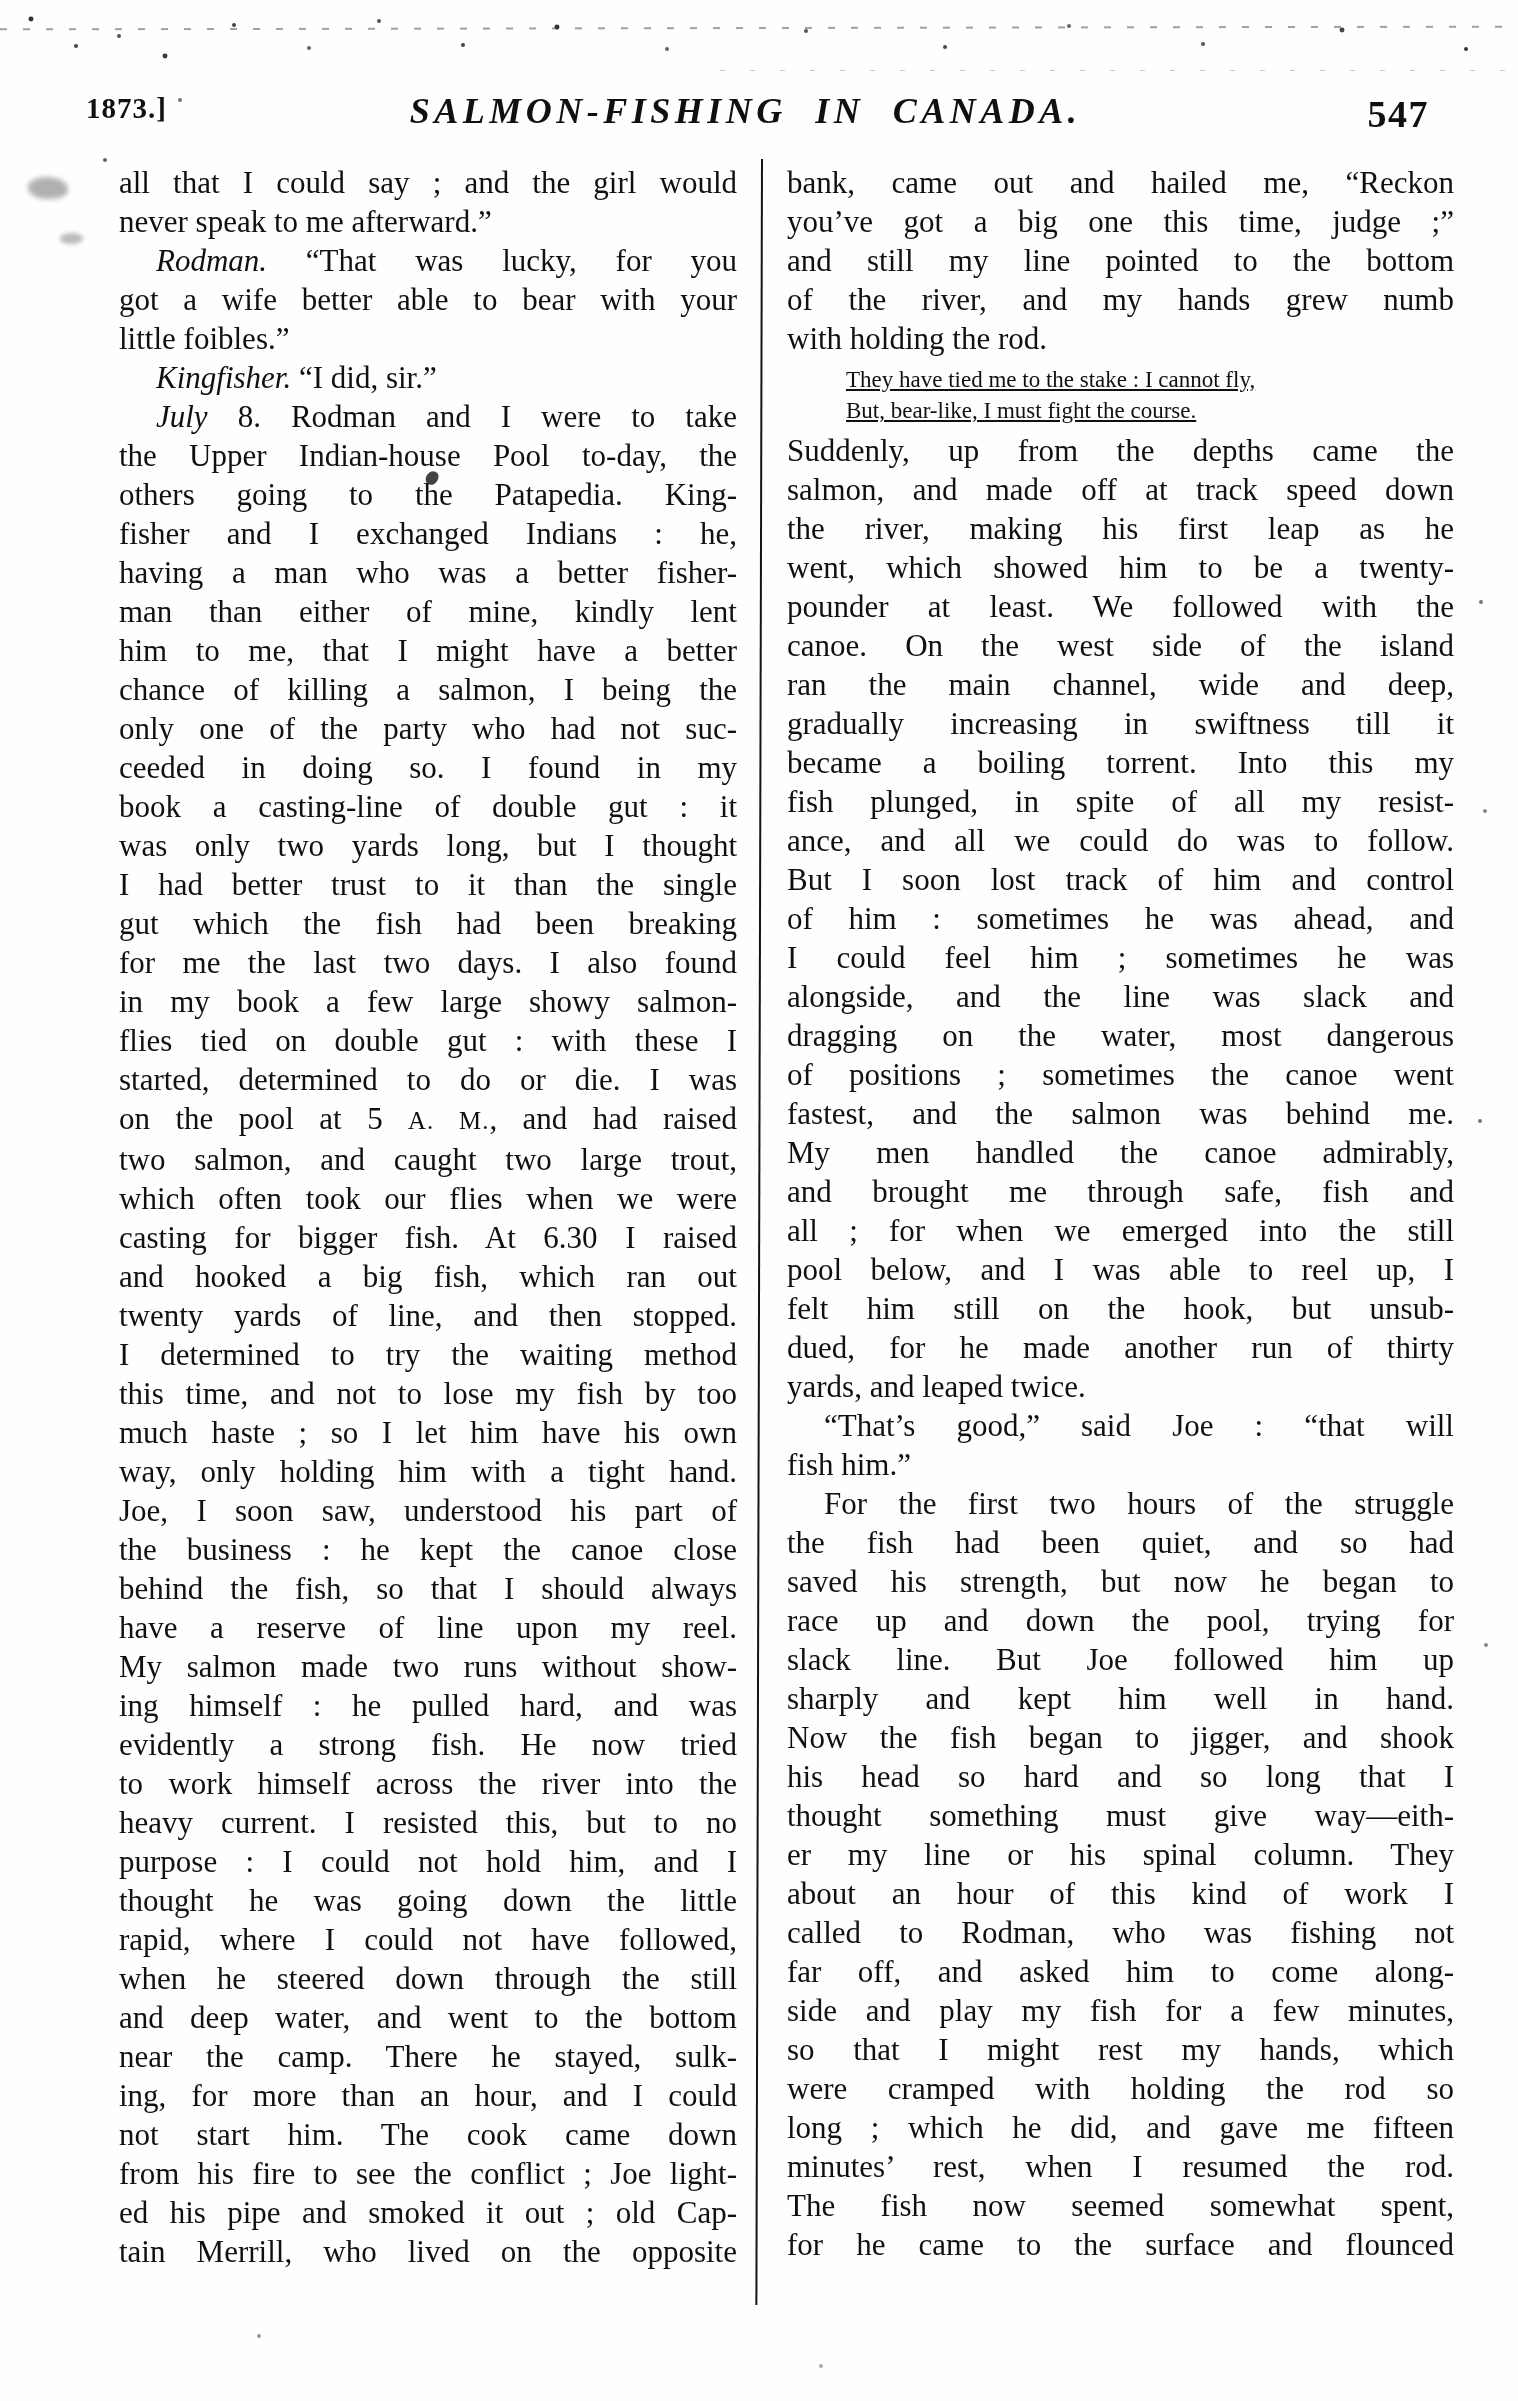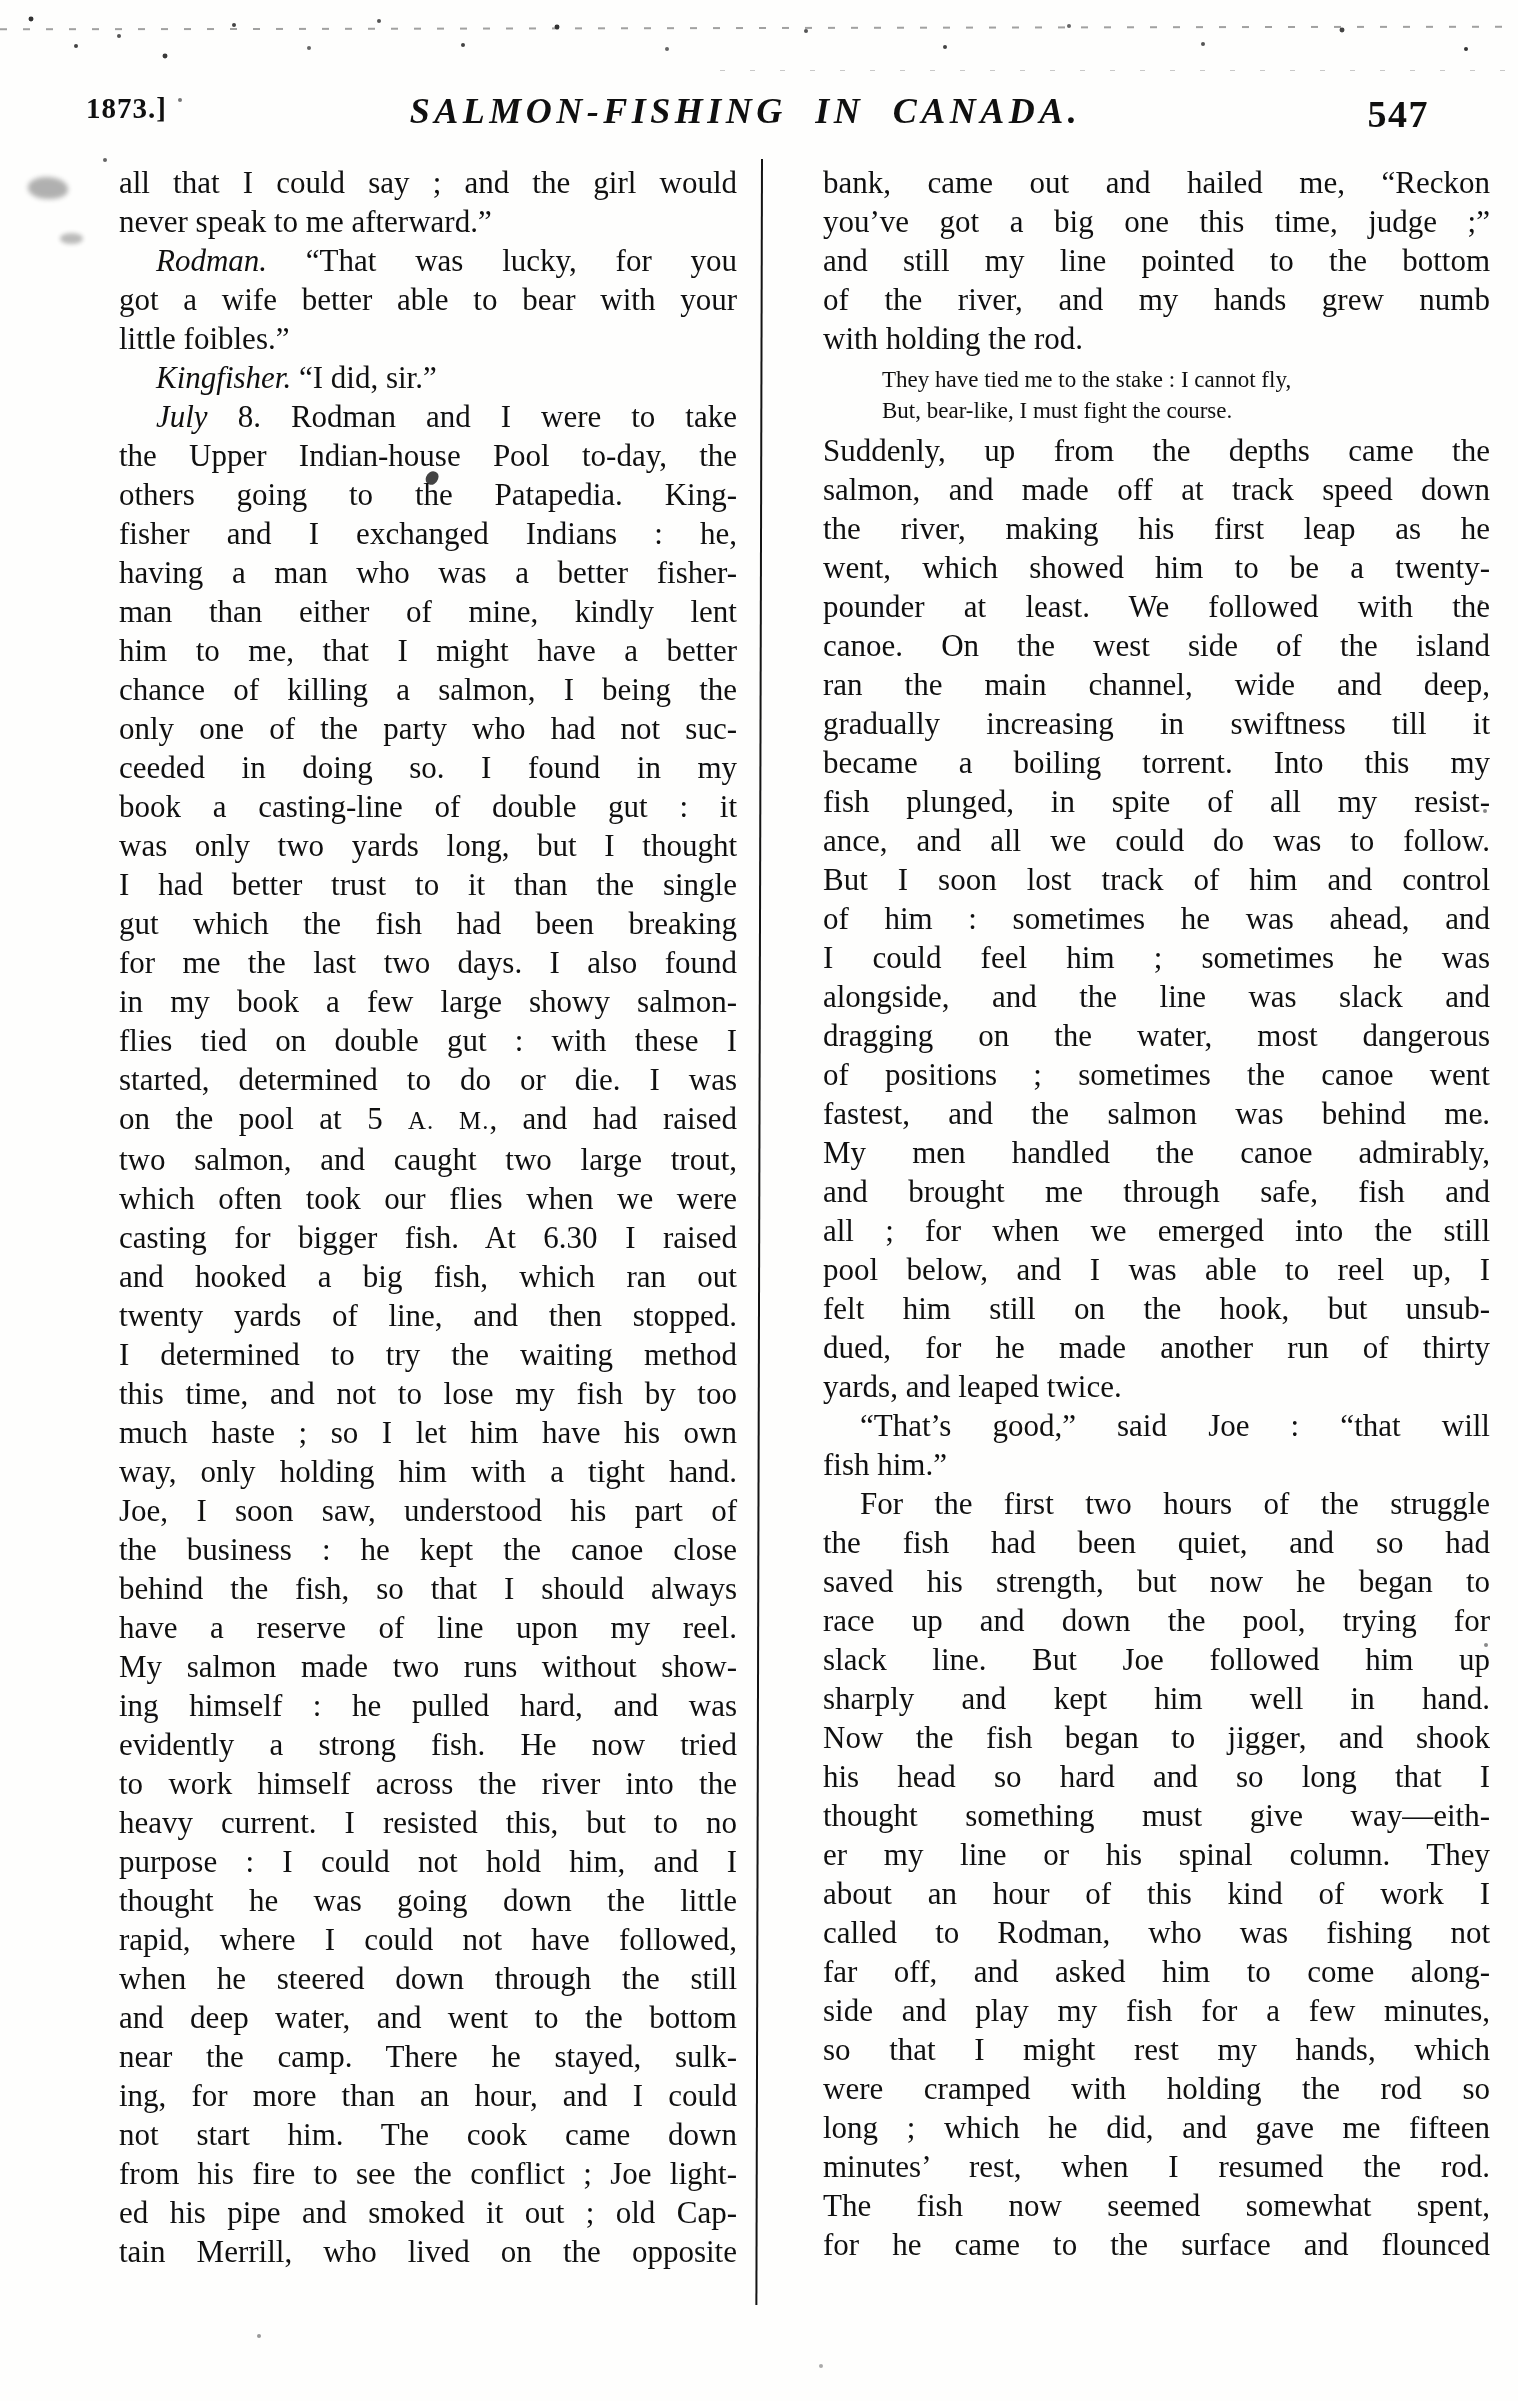--- a/index.html
+++ b/index.html
@@ -8,26 +8,26 @@
 
   
   .year{position:absolute;left:86px;top:92px;font-size:29px;font-weight:bold;letter-spacing:1px;}
   .title{position:absolute;left:50%;top:90px;transform:translateX(-52%);font-size:36px;
          font-style:italic;font-weight:bold;letter-spacing:4.5px;word-spacing:15px;white-space:nowrap;}
   .pagenum{position:absolute;right:89px;top:92px;font-size:38px;font-weight:bold;letter-spacing:1.5px;}
 
   
   .col{position:absolute;top:163px;font-size:31px;line-height:39px;}
   .col-left{left:119px;width:618px;}
-  .col-right{left:787px;width:667px;margin-left:36px;}
+  .col-right{left:787px;width:667px;}
   .line{text-align:justify;text-align-last:justify;}
   .line.end{text-align-last:left;}
   .para.indent .line:first-child{text-indent:37px;}
   .para.verse{margin:6px 0 5px 59px;font-size:23px;line-height:31px;}
-  .para.verse .line{text-align:left;text-align-last:auto;}
+  .para.verse .line{text-align:left;text-align-last:auto;text-decoration:underline;}
   .it{font-style:italic;}
   .sc{font-size:0.8em;letter-spacing:1px;}
 
   .divider{position:absolute;left:761px;top:159px;width:1.5px;height:2146px;background:#141414;
            transform:rotate(0.15deg);transform-origin:top center;}
 
   
   .streak-1{position:absolute;left:0;top:27px;width:1518px;height:1.5px;opacity:.55;transform:rotate(-.1deg);
     background:repeating-linear-gradient(90deg,#555 0 7px,transparent 7px 23px);}
   .streak-2{position:absolute;left:720px;top:70px;width:798px;height:1px;opacity:.4;

